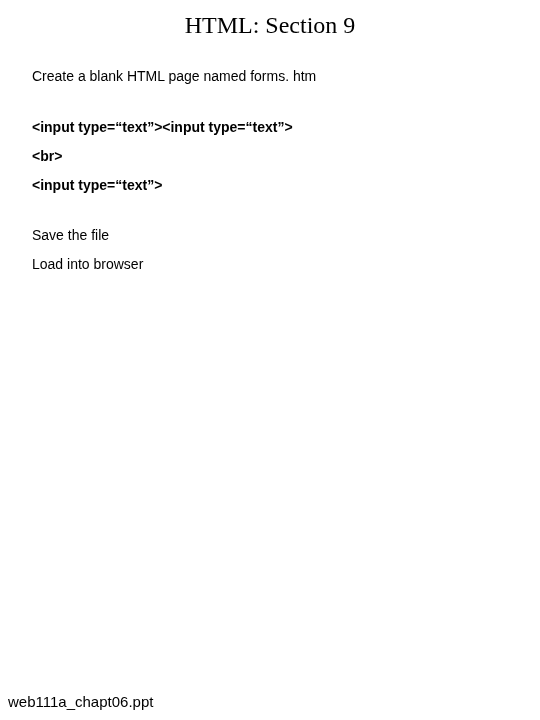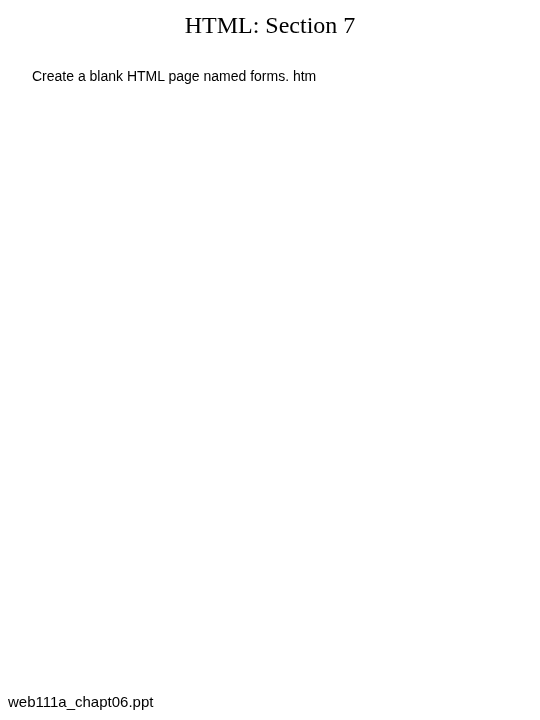--- a/index.html
+++ b/index.html
@@ -39,25 +39,34 @@
       position: absolute;
       left: 8px;
       bottom: 10px;
       font-size: 15px;
       font-family: Arial, Helvetica, sans-serif;
     }
   </style>
 </head>
 <body>
 
-<div class="title">HTML: Section 7</div>
+<div class="title">HTML: Section 9</div>
 
 <div class="content">
 
   <div class="block1">
     <p class="para">Create a blank HTML page named forms. htm</p>
   </div>
 
+  <div class="block2">
+    <p class="code-bold">&lt;input type=“text”&gt;&lt;input type=“text”&gt;</p>
+    <p class="code-bold">&lt;br&gt;</p>
+    <p class="code-bold">&lt;input type=“text”&gt;</p>
+  </div>
 
+  <div>
+    <p class="para">Save the file</p>
+    <p class="para">Load into browser</p>
+  </div>
 
 </div>
 
 <div class="footer">web111a_chapt06.ppt</div>
 
 </body></html>

